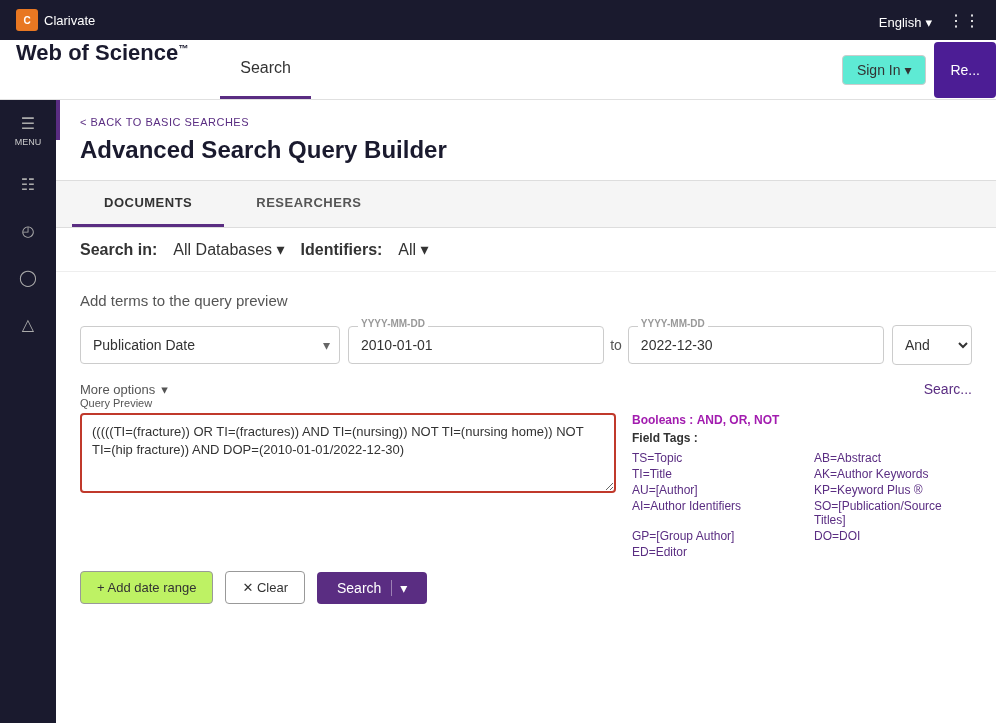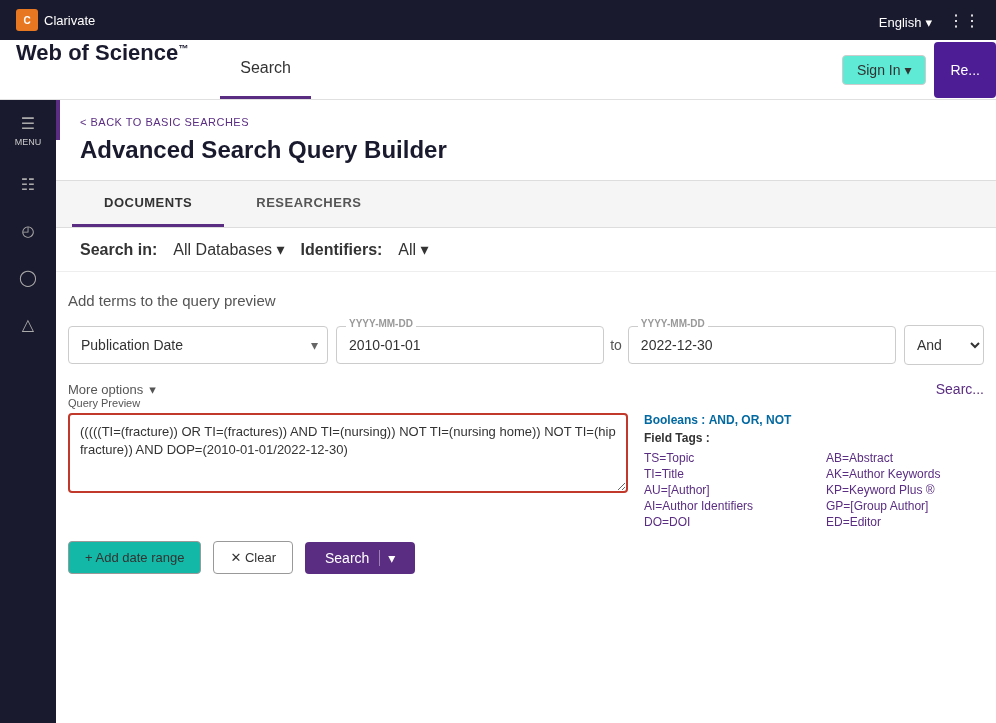--- a/index.html
+++ b/index.html
@@ -150,21 +150,21 @@
       gap: 16px;
       font-size: 16px;
       color: #333;
       border-bottom: 1px solid #eee;
     }
     .dropdown-label { font-weight: 600; }
     .dropdown-value { color: #333; cursor: pointer; }
 
     
     .query-builder {
-      padding: 20px 12px;
+      padding: 20px 24px;
     }
     .section-title {
       font-size: 15px;
       color: #555;
       margin-bottom: 16px;
     }
 
     
     .field-row {
       display: flex;
@@ -290,21 +290,21 @@
 
     
     .field-tags-panel {
       width: 340px;
       font-size: 12px;
     }
     .booleans-line {
       color: #555;
       margin-bottom: 4px;
     }
-    .booleans-line span { color: #0369a1; font-weight: bold; }
+    .booleans-line span { color: #a21caf; font-weight: bold; }
     .field-tags-title { font-weight: 600; color: #333; margin-bottom: 6px; }
     .field-tags-grid {
       display: grid;
       grid-template-columns: 1fr 1fr;
       gap: 2px 24px;
     }
     .field-tag-item { color: #5a2d82; font-size: 12px; cursor: pointer; }
 
     
     .action-row {
@@ -313,21 +313,21 @@
       gap: 12px;
       margin-top: 12px;
     }
     .add-date-btn {
       display: flex;
       align-items: center;
       gap: 6px;
       padding: 8px 16px;
       border: 1px solid #999;
       border-radius: 4px;
-      background: #14b8a6;
+      background: #bef264;
       font-size: 13px;
       color: #333;
       cursor: pointer;
     }
     .clear-btn {
       display: flex;
       align-items: center;
       gap: 6px;
       padding: 8px 16px;
       border: 1px solid #999;
@@ -498,20 +498,21 @@
           </div>
           <div class="field-tags-title">Field Tags :</div>
           <div class="field-tags-grid">
             <span class="field-tag-item">TS=Topic</span>
             <span class="field-tag-item">AB=Abstract</span>
             <span class="field-tag-item">TI=Title</span>
             <span class="field-tag-item">AK=Author Keywords</span>
             <span class="field-tag-item">AU=[Author]</span>
             <span class="field-tag-item">KP=Keyword Plus ®</span>
             <span class="field-tag-item">AI=Author Identifiers</span>
+            <span class="field-tag-item">SO=[Publication/Source Titles]</span>
             <span class="field-tag-item">GP=[Group Author]</span>
             <span class="field-tag-item">DO=DOI</span>
             <span class="field-tag-item">ED=Editor</span>
           </div>
         </div>
       </div>
 
       <div class="action-row">
         <button class="add-date-btn">
           <span>+ Add date range</span>

